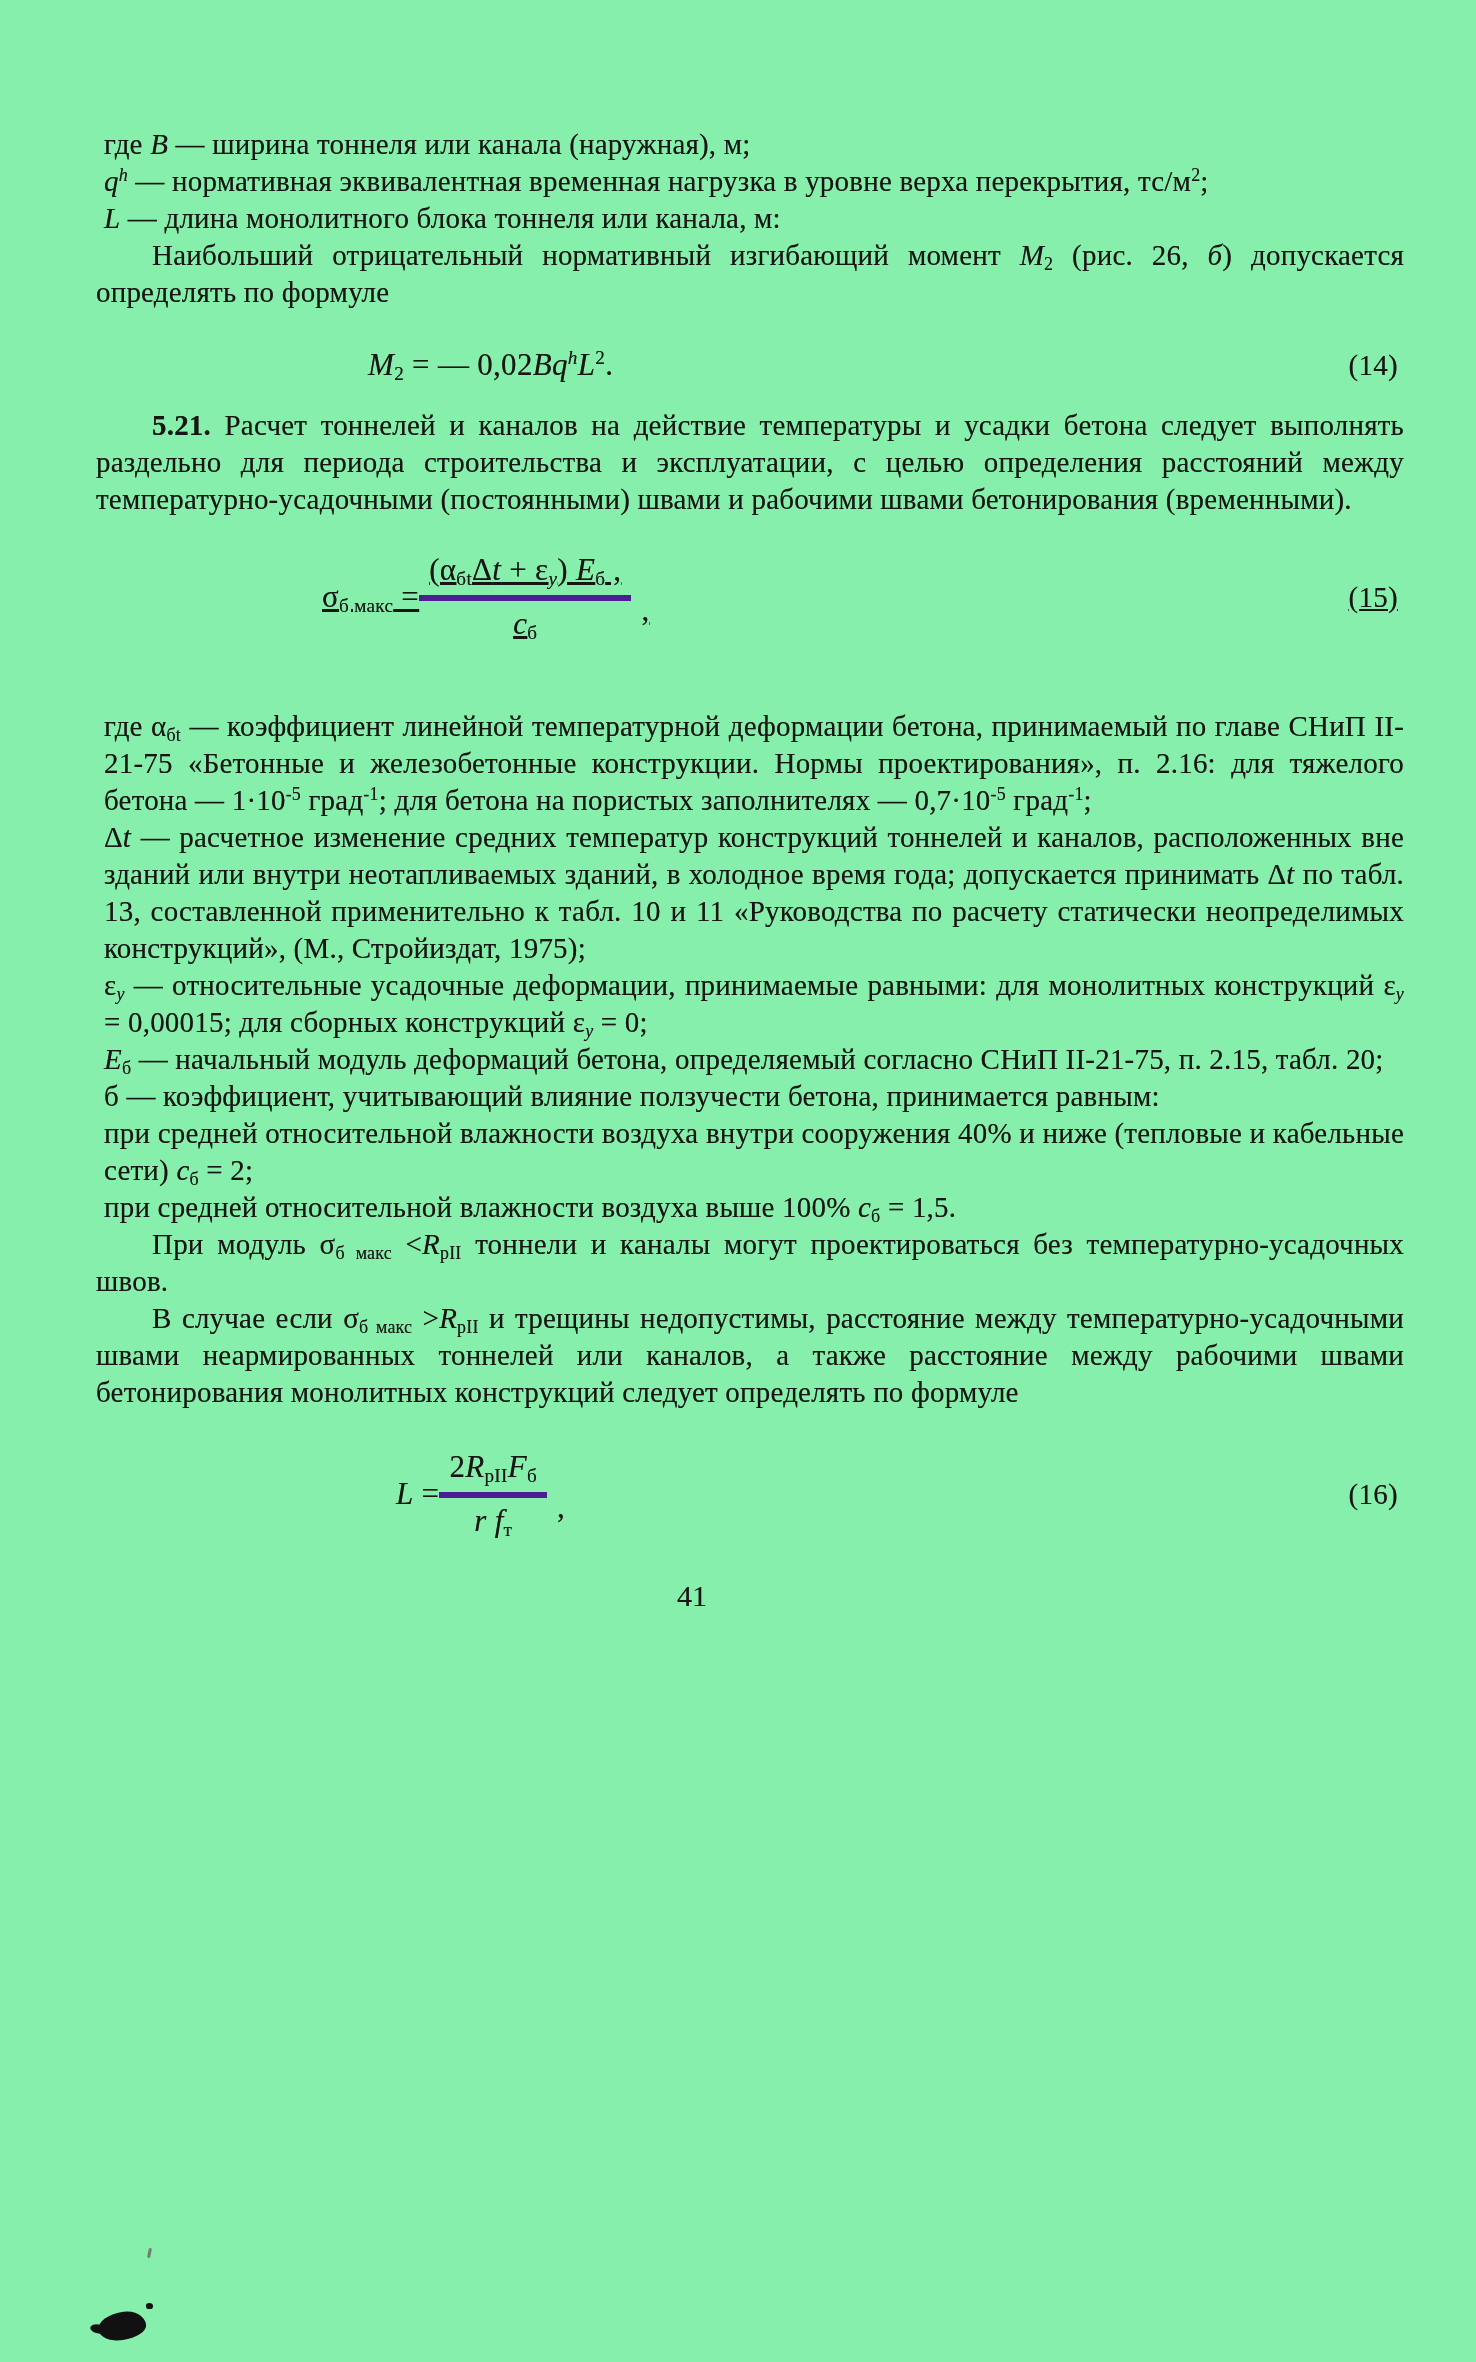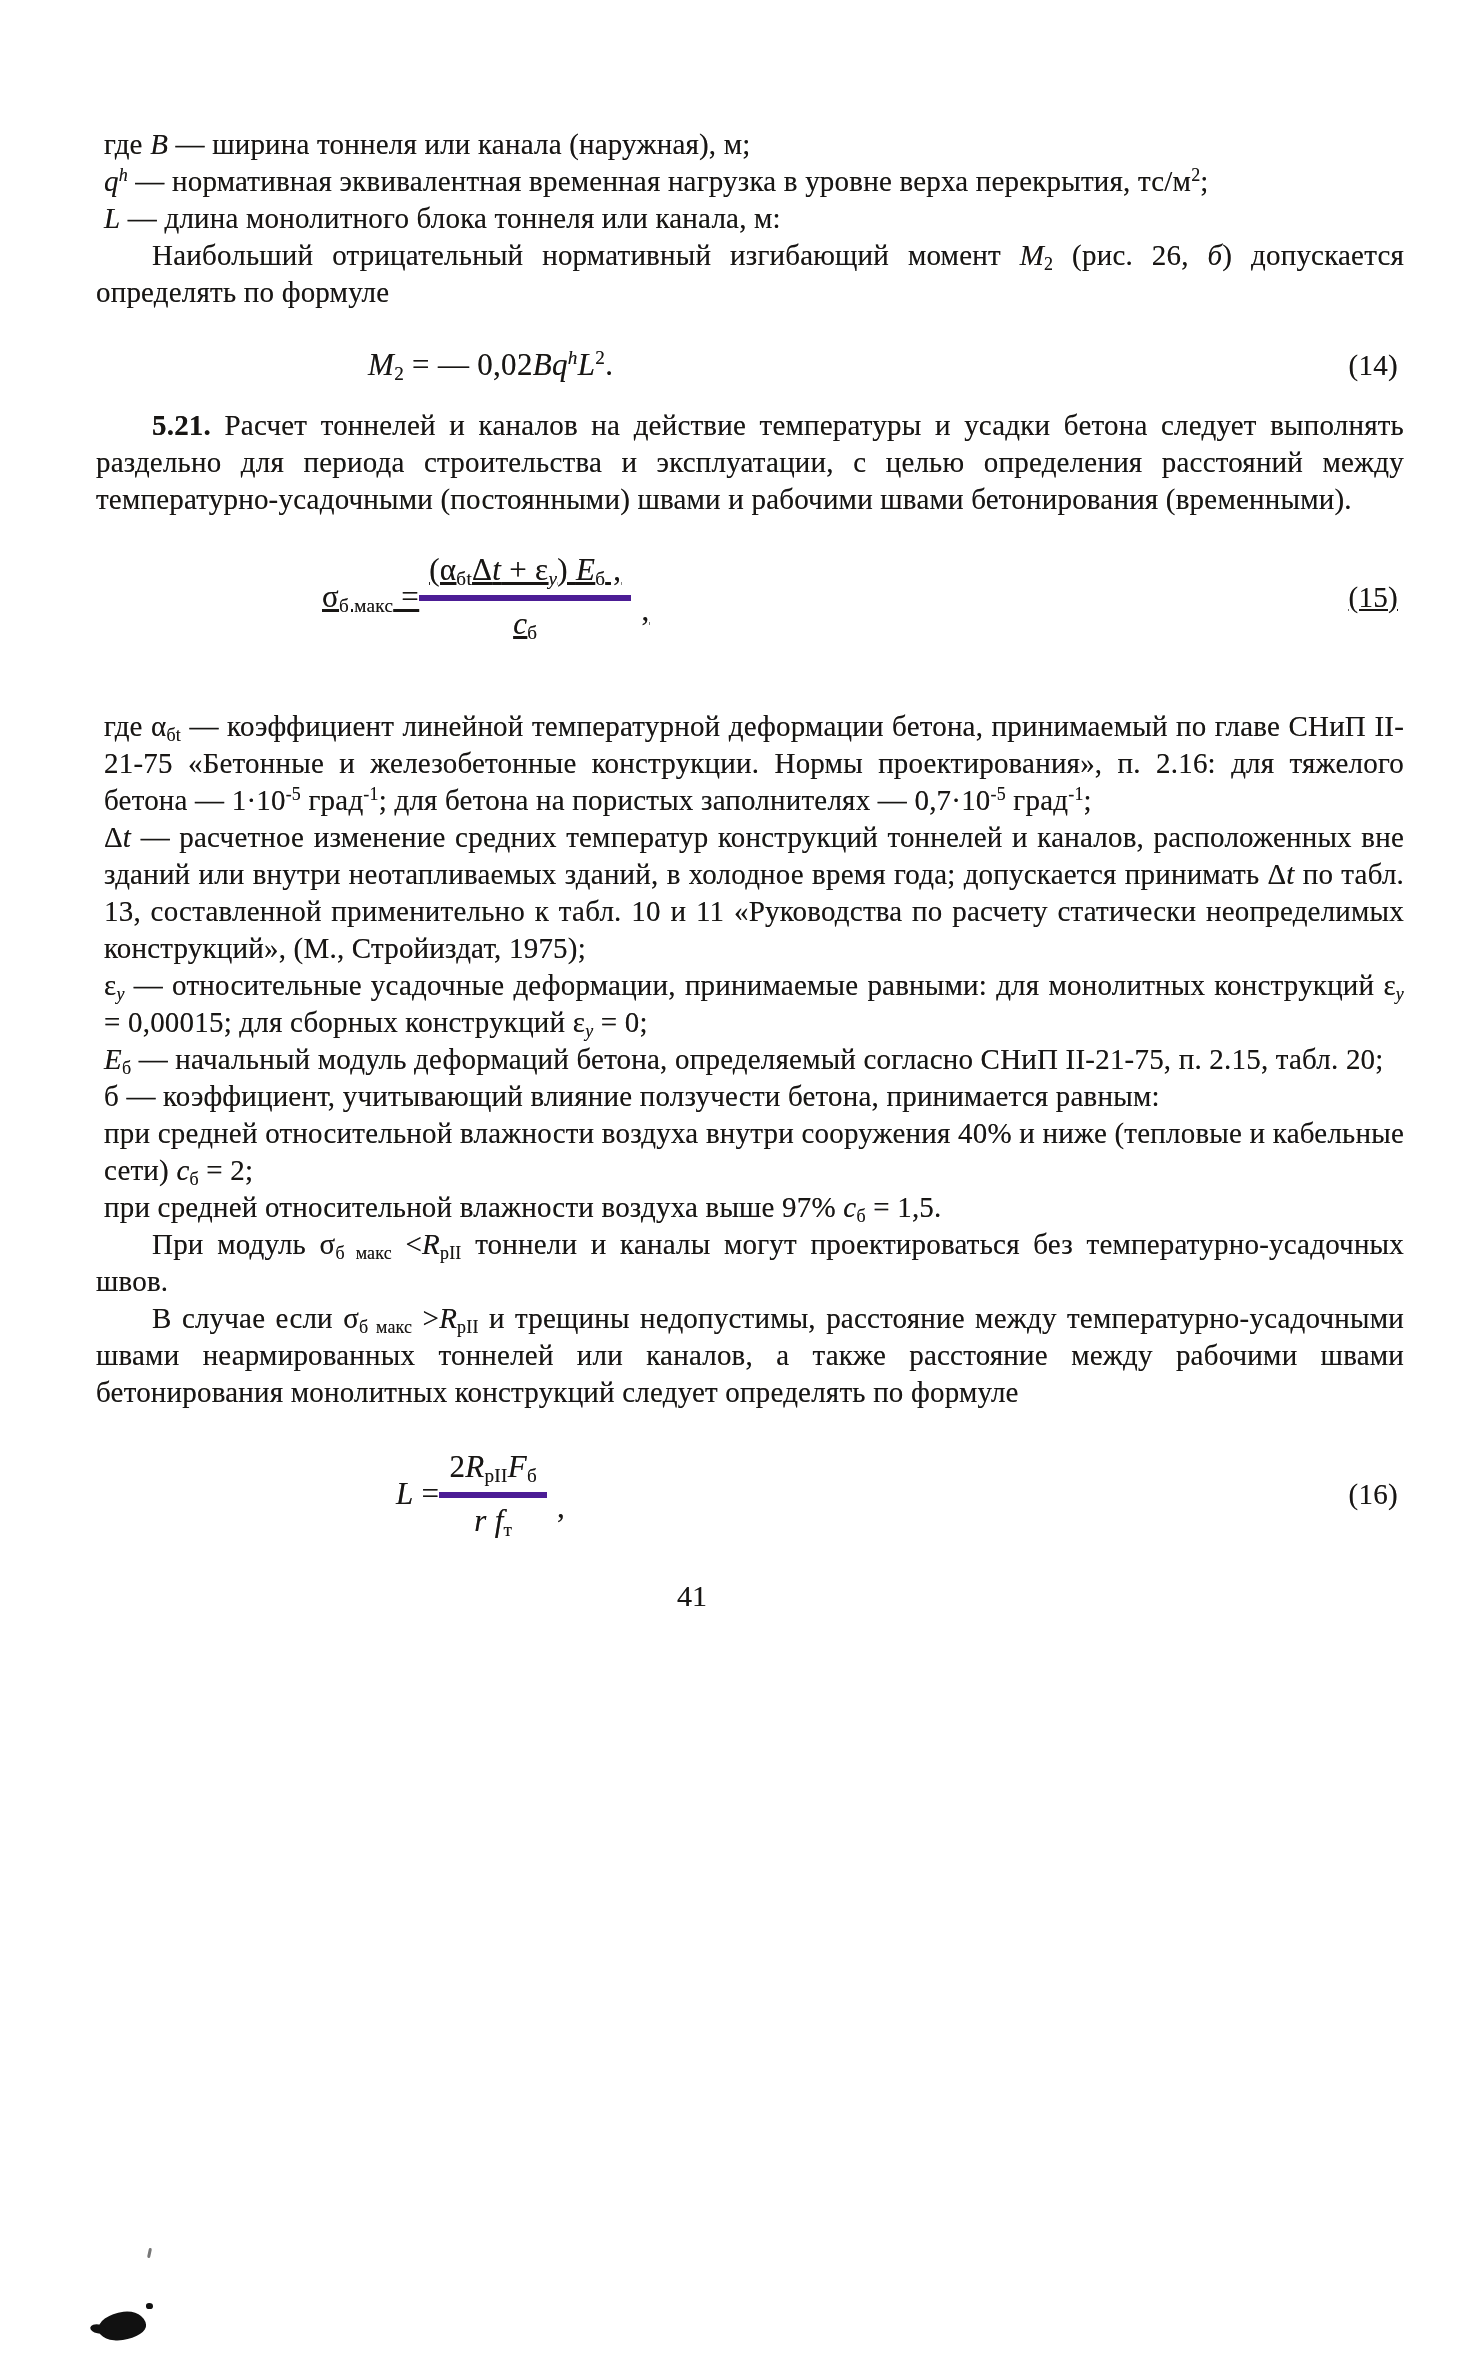--- a/index.html
+++ b/index.html
@@ -1,20 +1,20 @@
 <!DOCTYPE html>
 <html><head>
 <meta charset="utf-8">
 <style>
   html,body{margin:0;padding:0;background:#e9e9e6;}
   .page{
     position:relative;
     width:1476px;height:2362px;
     margin:0 auto;
-    background:#ffffff;
+    background:#86efac;
     font-family:"Liberation Serif","DejaVu Serif",serif;
     color:#181614;
     overflow:hidden;
   }
   .content{
     position:absolute;
     left:96px;top:0;
     width:1308px;
     padding-top:126px;
   }
@@ -132,21 +132,21 @@
       <span class="ftail">,</span>
       <span class="eqnum">(15)</span>
     </div>
 
     <p class="tline hang"><span>где α</span><sub>бt</sub><span> — коэффициент линейной температурной деформации бетона, принимаемый по главе СНиП II-21-75 «Бетонные и железобетонные конструкции. Нормы проектирования», п. 2.16: для тяжелого бетона — 1·10</span><sup>-5</sup><span> град</span><sup>-1</sup><span>; для бетона на пористых заполнителях — 0,7·10</span><sup>-5</sup><span> град</span><sup>-1</sup><span>;</span></p>
     <p class="tline hang"><span>Δ</span><i>t</i><span> — расчетное изменение средних температур конструкций тоннелей и каналов, расположенных вне зданий или внутри неотапливаемых зданий, в холодное время года; допускается принимать Δ</span><i>t</i><span> по табл. 13, составленной применительно к табл. 10 и 11 «Руководства по расчету статически неопределимых конструкций», (М., Стройиздат, 1975);</span></p>
     <p class="tline hang"><span>ε</span><sub class="it">у</sub><span> — относительные усадочные деформации, принимаемые равными: для монолитных конструкций ε</span><sub class="it">у</sub><span> = 0,00015; для сборных конструкций ε</span><sub class="it">у</sub><span> = 0;</span></p>
     <p class="tline hang"><i>Е</i><sub>б</sub><span> — начальный модуль деформаций бетона, определяемый согласно СНиП II-21-75, п. 2.15, табл. 20;</span></p>
     <p class="tline hang"><span>б — коэффициент, учитывающий влияние ползучести бетона, принимается равным:</span></p>
     <p class="tline hang"><span>при средней относительной влажности воздуха внутри сооружения 40% и ниже (тепловые и кабельные сети) </span><i>с</i><sub>б</sub><span> = 2;</span></p>
-    <p class="tline hang"><span>при средней относительной влажности воздуха выше 97% </span><i>с</i><sub>б</sub><span> = 1,5.</span></p>
+    <p class="tline hang"><span>при средней относительной влажности воздуха выше 100% </span><i>с</i><sub>б</sub><span> = 1,5.</span></p>
 
     <p class="tline indent gap-big"><span>При модуль σ</span><sub>б макс</sub><span> &lt;</span><i>R</i><sub>рII</sub><span> тоннели и каналы могут проектироваться без температурно-усадочных швов.</span></p>
     <p class="tline indent"><span>В случае если σ</span><sub>б макс</sub><span> &gt;</span><i>R</i><sub>рII</sub><span> и трещины недопустимы, расстояние между температурно-усадочными швами неармированных тоннелей или каналов, а также расстояние между рабочими швами бетонирования монолитных конструкций следует определять по формуле</span></p>
 
     <div class="frow f16">
       <span class="sp16"></span>
       <span><i>L</i><span> =</span></span>
       <span class="frac">
         <span class="num" style="display:block"><span>2</span><i>R</i><sub>рII</sub><i>F</i><sub>б</sub></span>
         <span class="den" style="display:block"><i>r f</i><sub>т</sub></span>

